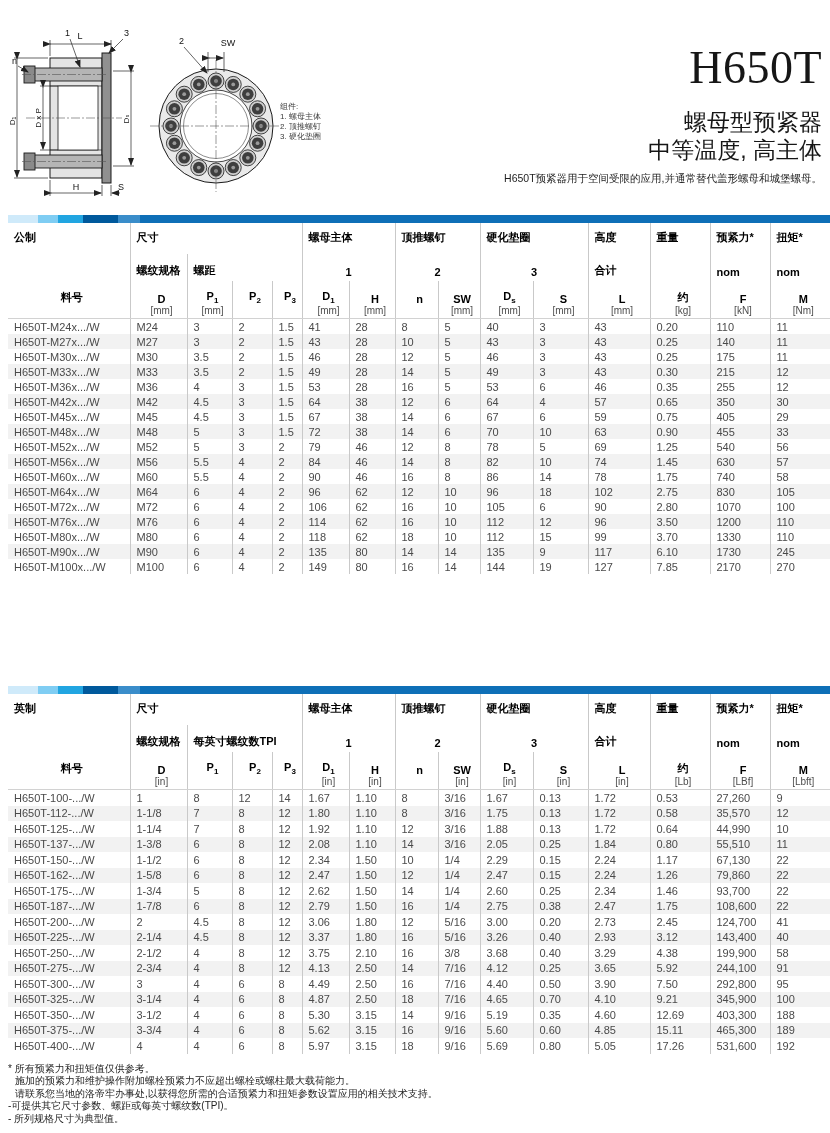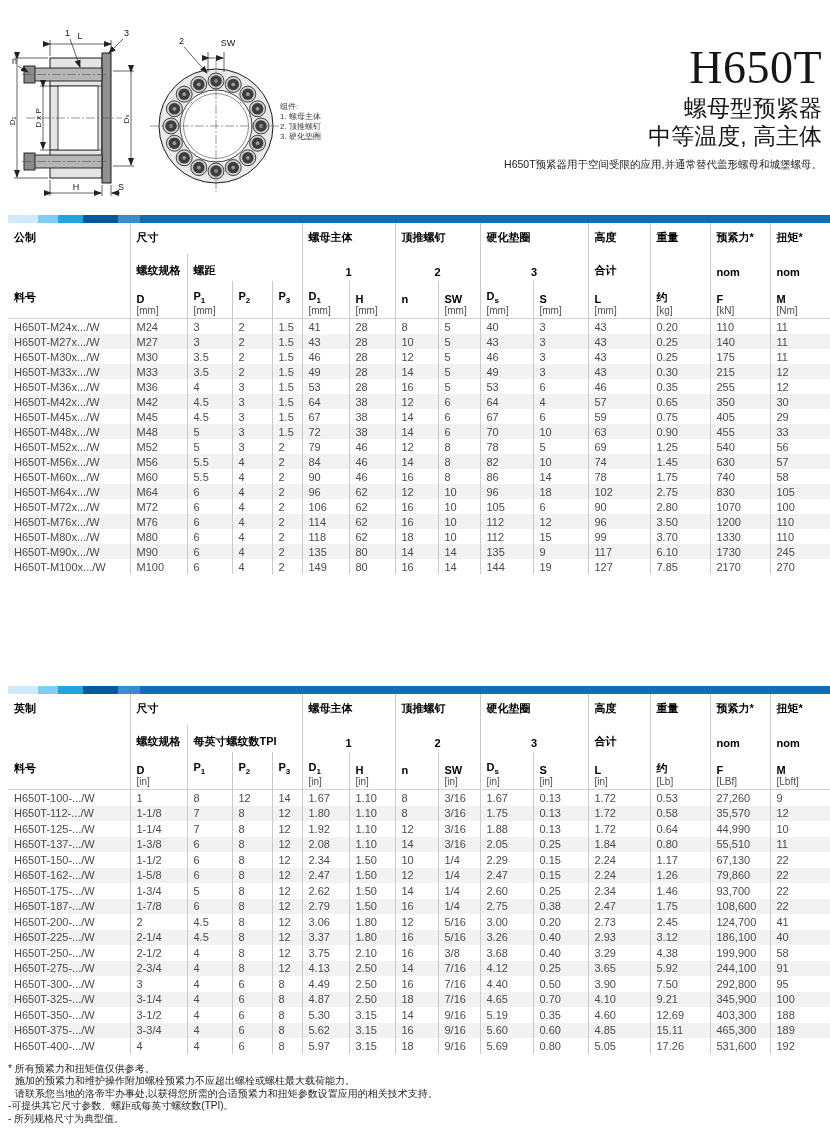--- a/index.html
+++ b/index.html
@@ -10,21 +10,21 @@
   }
   .page{position:relative;width:830px;height:1133px;background:#fff;}
 
   
   .top{position:relative;height:215px;}
   .svg-section{position:absolute;left:10px;top:26px;}
   .svg-front{position:absolute;left:146px;top:30px;}
   .components{position:absolute;left:280px;top:102px;font-size:8px;line-height:10px;color:#3c3c3c;}
   .titleblock{position:absolute;right:8px;top:44px;text-align:right;color:#161616;}
   .titleblock .t1{font-size:46px;line-height:48px;font-weight:400;letter-spacing:0.5px;font-family:Liberation Serif, serif;}
-  .titleblock .t2{font-size:23px;line-height:28px;margin-top:2px;}
+  .titleblock .t2{font-size:23px;line-height:28px;margin-top:16px;}
   .titleblock .t3{font-size:23px;line-height:28px;}
   .titleblock .desc{font-size:10.5px;line-height:14px;margin-top:7px;color:#1e1e1e;margin-left:32px;}
 
   svg text{font-family:"Liberation Sans","DejaVu Sans",sans-serif;fill:#111;}
   .dimtxt{font-size:9px;}
   .dimtxt-s{font-size:8px;}
   .thin{stroke:#222;stroke-width:0.7;fill:none;}
   .cline{stroke:#555;stroke-width:0.6;stroke-dasharray:9 2 2 2;fill:none;}
 
   
@@ -37,21 +37,21 @@
   table.spec{border-collapse:collapse;table-layout:fixed;width:822px;margin-left:8px;}
   .spec th,.spec td{
     border-left:1px solid #c9c9c9;text-align:left;padding:0 0 0 6px;
     font-size:11px;overflow:hidden;white-space:nowrap;
   }
   .spec tr > *:first-child{border-left:none;}
   .spec thead th{color:#000;font-weight:bold;}
   .spec tr.h1 th{height:24px;vertical-align:top;padding-top:7px;}
   .spec tr.h2 th{height:24px;vertical-align:bottom;padding-bottom:3px;}
   .spec tr.h2 th.num{text-align:center;padding-left:0;}
-  .spec tr.h3 th{height:36px;vertical-align:bottom;padding-bottom:1px;border-bottom:1px solid #d2d2d2;}
+  .spec tr.h3 th{height:36px;vertical-align:bottom;padding-bottom:1px;border-bottom:1px solid #d2d2d2;text-align:center;}
   .spec tr.h3 sub{font-size:8px;}
   .spec .unit{font-weight:normal;font-size:10px;line-height:12px;color:#4d4d4d;}
   .spec td{color:#4a4a4a;vertical-align:middle;}
   .metric td{height:15px;}
   .imperial td{height:15.5px;}
   .spec tbody tr:nth-child(even){background:#f2f2f2;}
 
   
   .notes{margin:9px 0 0 8px;font-size:10px;line-height:12.5px;color:#1e1e1e;}
   .notes .ind{padding-left:7px;}
@@ -799,21 +799,21 @@
           <td>8</td>
           <td>12</td>
           <td>3.37</td>
           <td>1.80</td>
           <td>16</td>
           <td>5/16</td>
           <td>3.26</td>
           <td>0.40</td>
           <td>2.93</td>
           <td>3.12</td>
-          <td>186,100</td>
+          <td>143,400</td>
           <td>40</td>
         </tr>
         <tr>
           <td>H650T-250-.../W</td>
           <td>2-1/2</td>
           <td>4</td>
           <td>8</td>
           <td>12</td>
           <td>3.75</td>
           <td>2.10</td>

